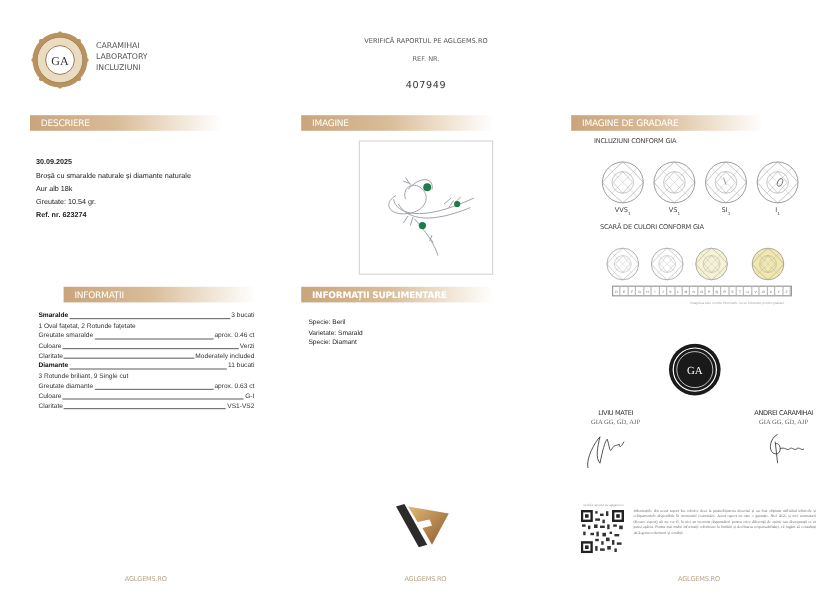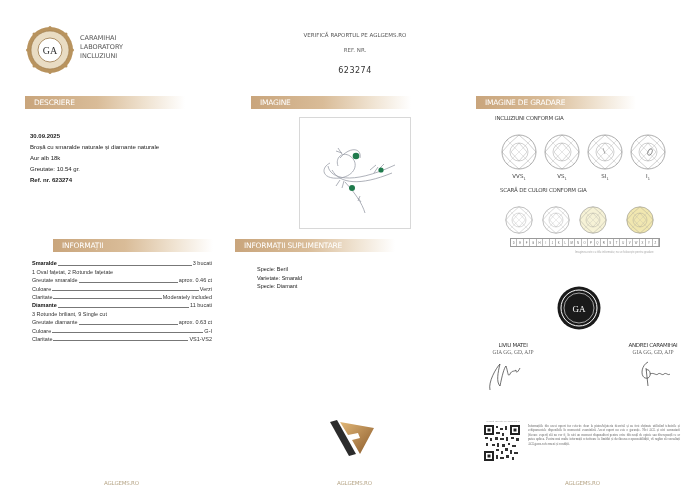--- a/index.html
+++ b/index.html
@@ -78,27 +78,27 @@
     <text x="24" y="28" font-size="10" text-anchor="middle" fill="#333" font-family="Liberation Serif, serif">GA</text>
   </g>
 </svg>
 <div class="lab-name">
   <div>CARAMIHAI</div>
   <div>LABORATORY</div>
   <div>INCLUZIUNI</div>
 </div>
 <div class="verify">VERIFICĂ RAPORTUL PE AGLGEMS.RO</div>
 <div class="refnr-label">REF. NR.</div>
-<div class="refnr-val">623274</div>
+<div class="refnr-val">407949</div>
 
 <div class="sec-head" style="left:25px; top:96px;">DESCRIERE</div>
 <div class="sec-head" style="left:251px; top:96px;">IMAGINE</div>
 <div class="sec-head" style="left:476px; top:96px;">IMAGINE DE GRADARE</div>
 <div class="sec-head" style="left:25px; top:239px;margin-left:28px;">INFORMAȚII</div>
-<div class="sec-head" style="left:235px; top:239px;">INFORMAȚII SUPLIMENTARE</div>
+<div class="sec-head" style="left:251px; top:239px;font-weight:bold;">INFORMAȚII SUPLIMENTARE</div>
 
 <div class="desc">
   <div class="b">30.09.2025</div>
   <div>Broșă cu smaralde naturale și diamante naturale</div>
   <div>Aur alb 18k</div>
   <div>Greutate: 10.54 gr.</div>
   <div class="b">Ref. nr. 623274</div>
 </div>
 
 <div class="img-box">

